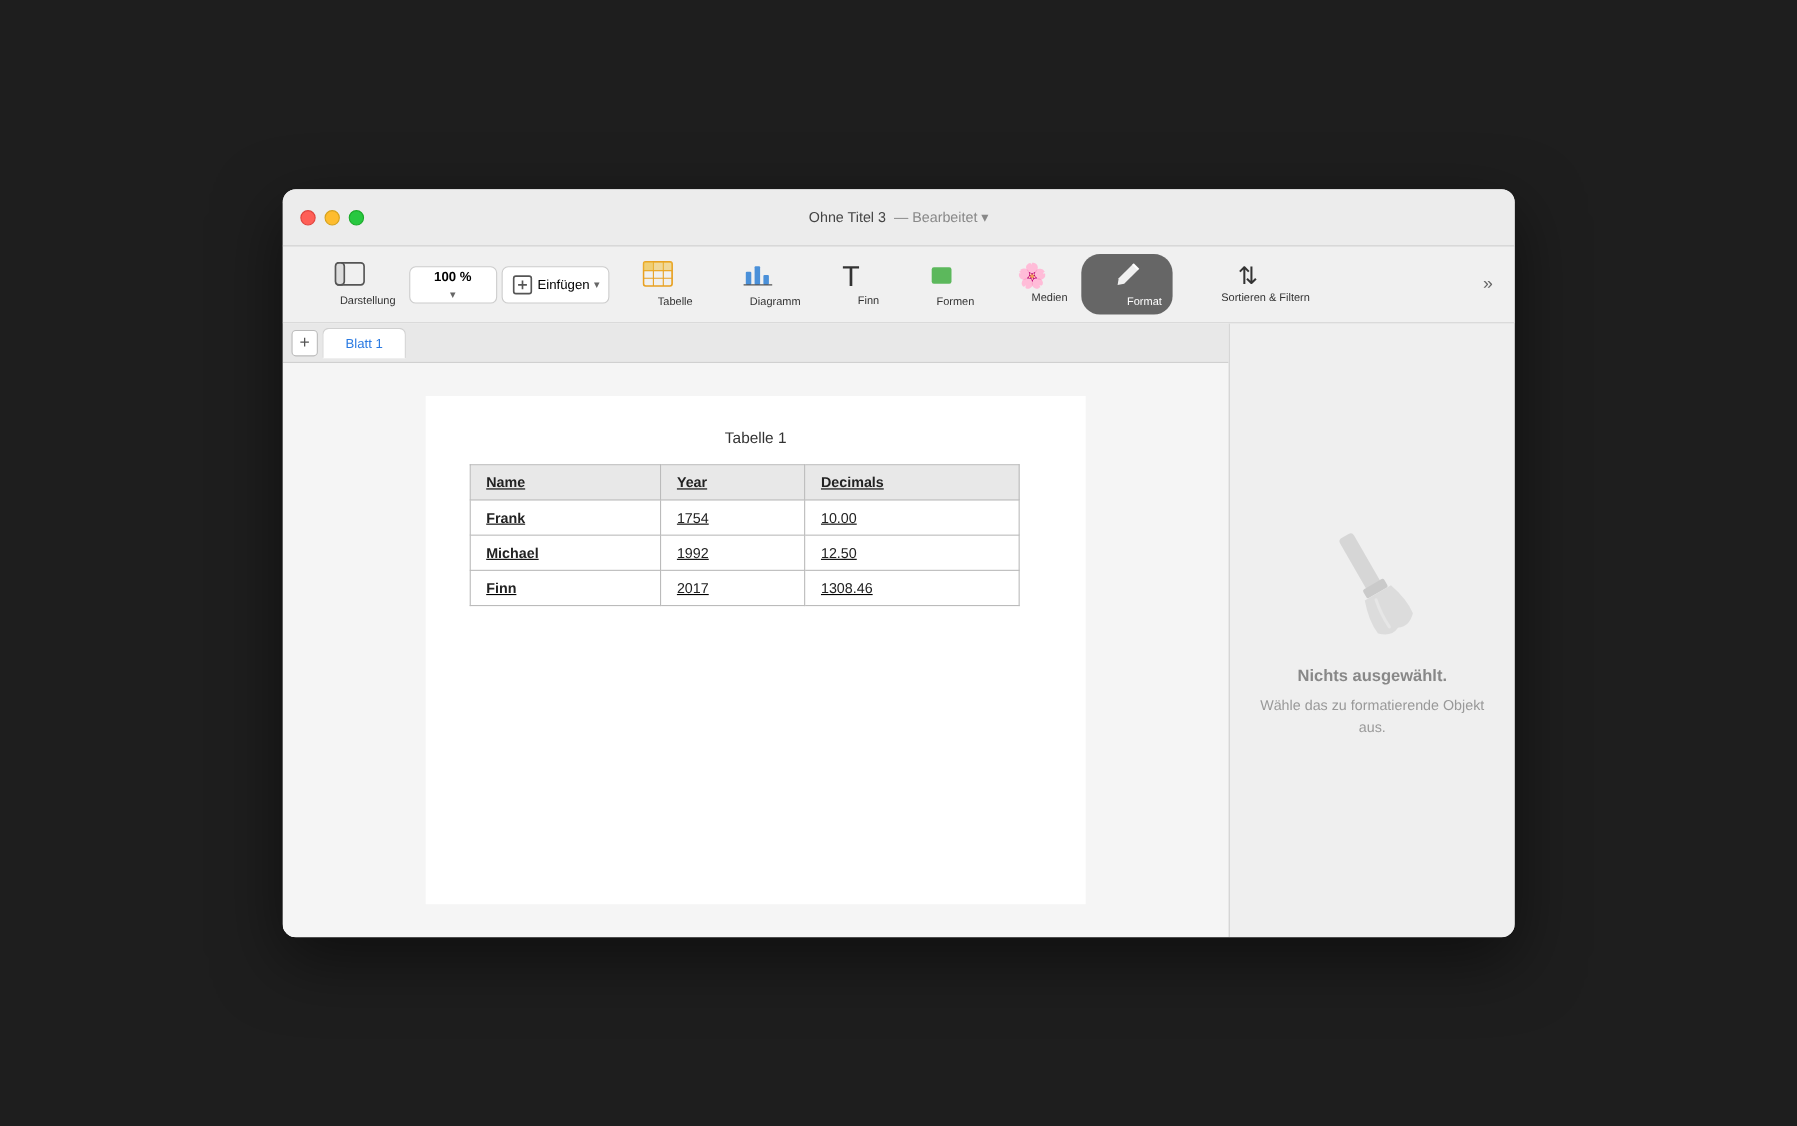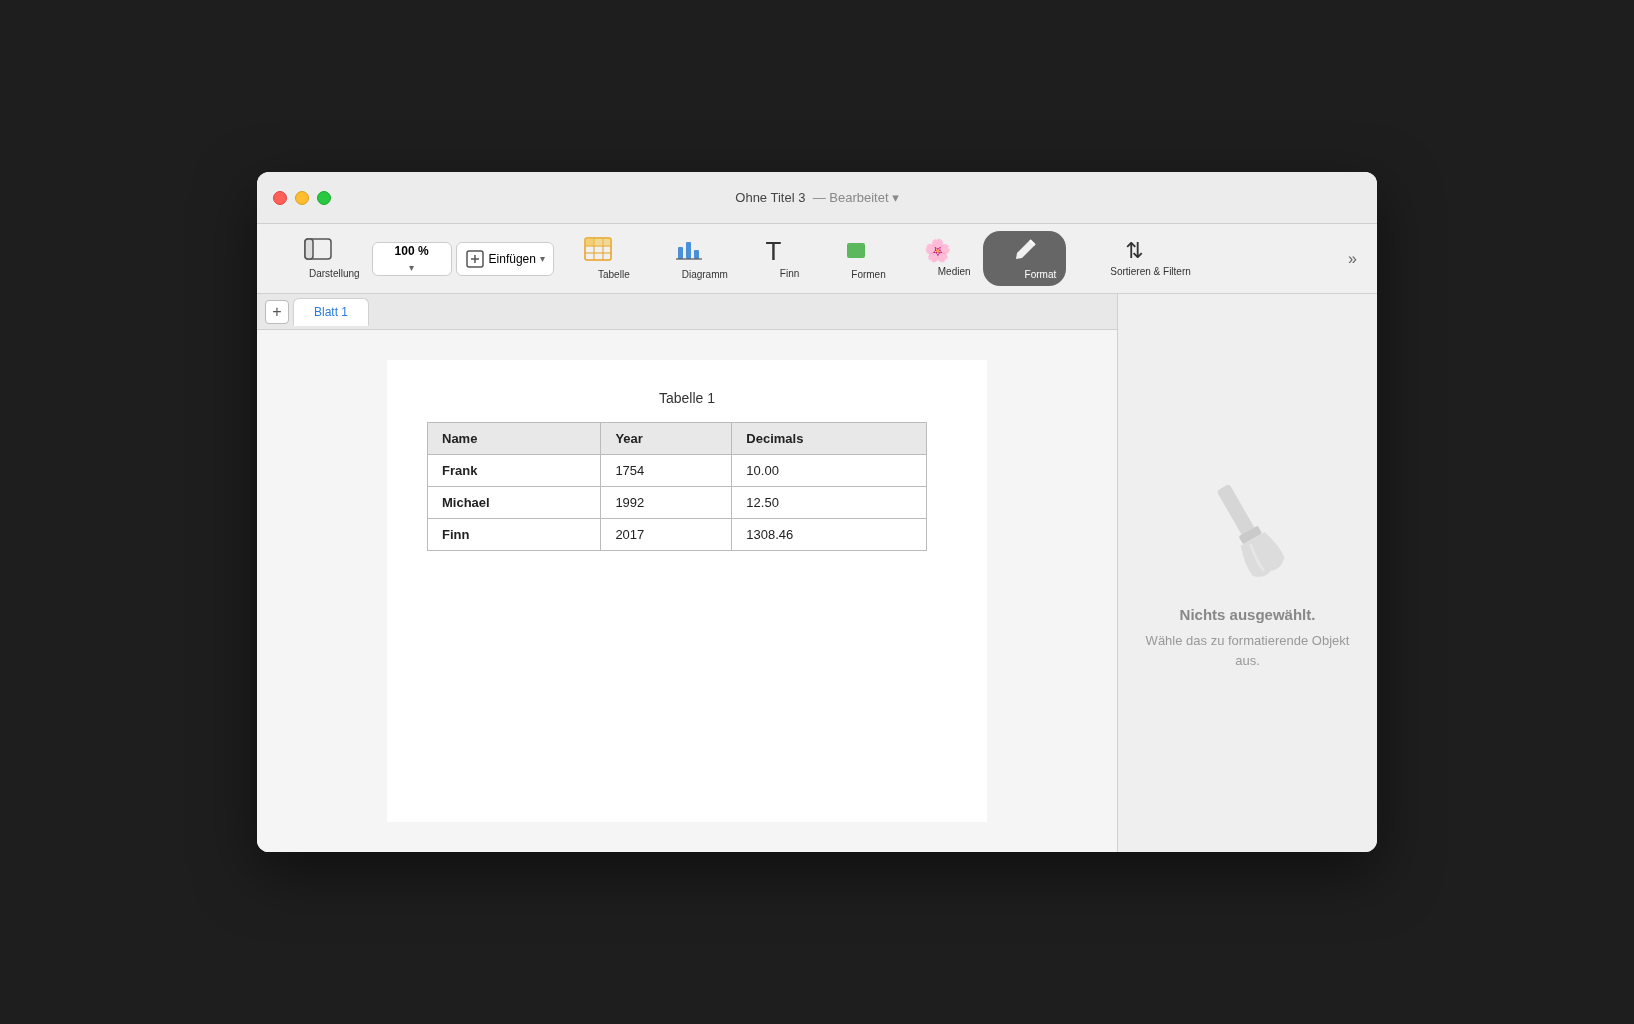--- a/index.html
+++ b/index.html
@@ -171,20 +171,21 @@
     }
     .table-title {
       text-align: center;
       font-size: 14px;
       color: #333;
       margin-bottom: 16px;
     }
     .data-table {
       border-collapse: collapse;
       width: 500px;
+      text-decoration: underline;
     }
     .data-table th {
       background: #e8e8e8;
       border: 1px solid #bbb;
       padding: 8px 14px;
       font-size: 13px;
       font-weight: 600;
       text-align: left;
       color: #222;
     }

